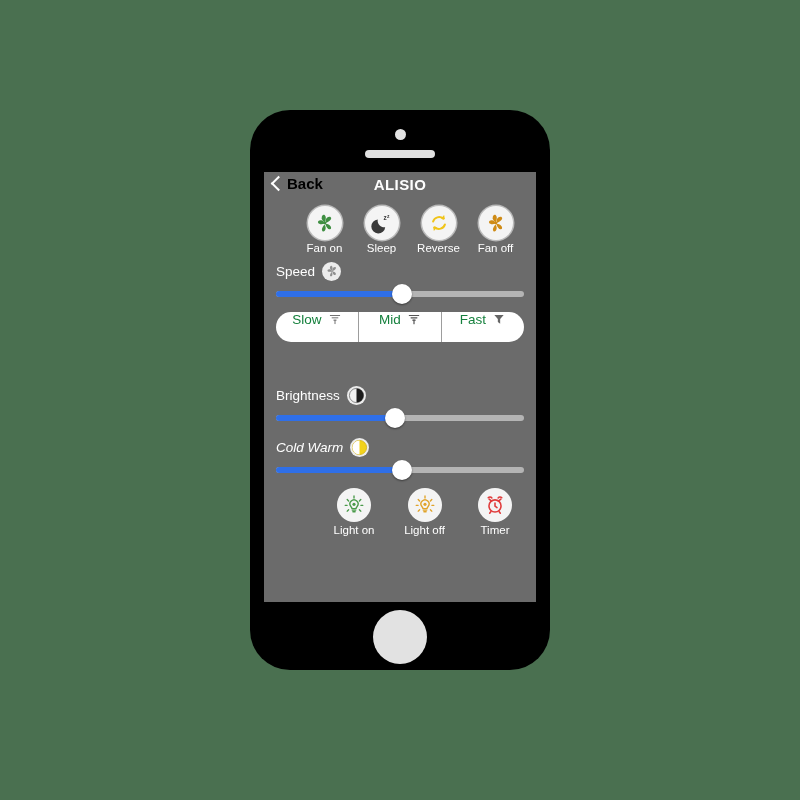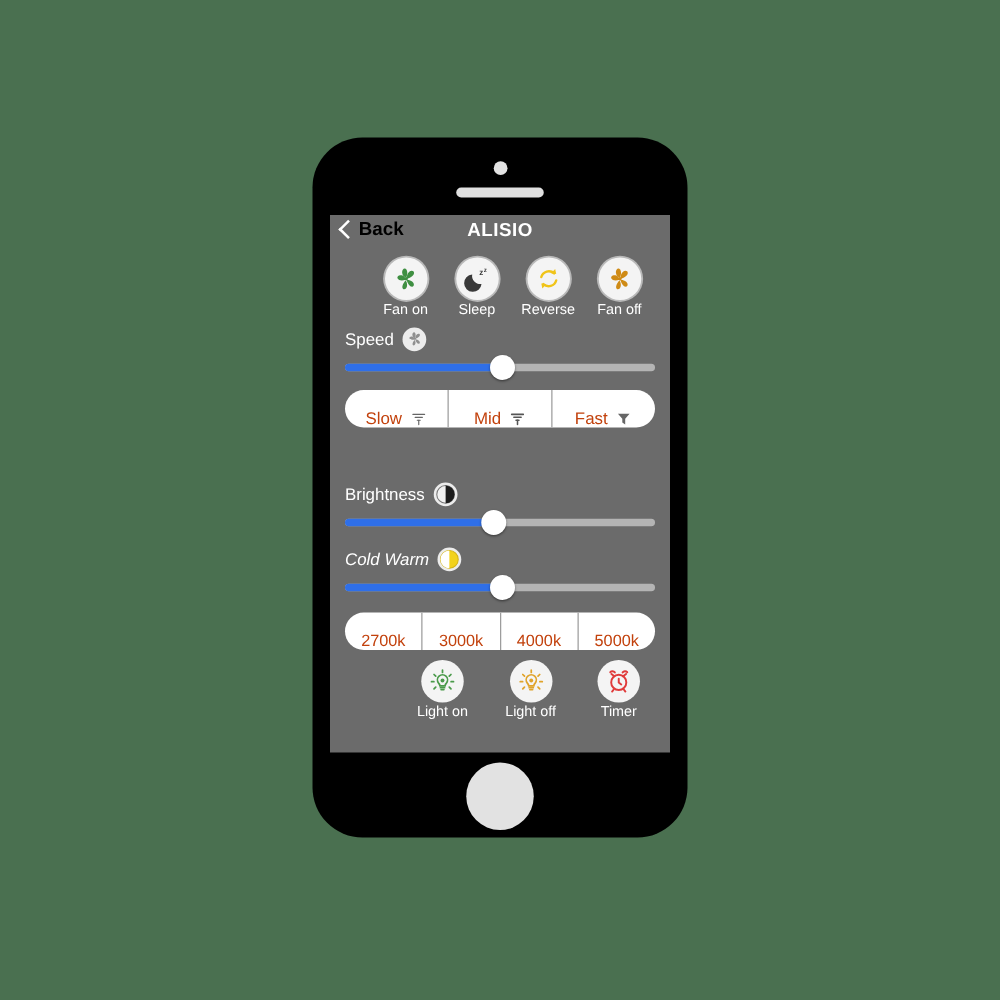--- a/index.html
+++ b/index.html
@@ -203,25 +203,25 @@
     margin: 0 12px;
     background: #ffffff;
     border-radius: 16px;
     height: 30px;
     display: flex;
     overflow: hidden;
   }
   .seg {
     flex: 1;
     display: flex;
-    align-items: flex-end;
+    align-items: flex-start;
     justify-content: center;
     gap: 6px;
     font-size: 13.5px;
-    color: #c2410c;
+    color: #15803d;
     border-right: 1px solid #9d9d9d;
     cursor: pointer;
   }
   .seg:last-child { border-right: none; }
   .seg.temp { gap: 0; font-size: 13px; }
 
   .spacer-lg { height: 42px; }
 </style>
 </head>
 <body>
@@ -387,34 +387,20 @@
           </svg>
         </span>
       </div>
       <div class="slider">
         <div class="track"></div>
         <div class="fill" style="width: 51%;"></div>
         <div class="thumb" style="left: calc(51% - 10px);"></div>
       </div>
     </div>
 
-    <div class="segmented" style="margin-top:10px;">
-      <div class="seg temp">
-        <span>2700k</span>
-      </div>
-      <div class="seg temp">
-        <span>3000k</span>
-      </div>
-      <div class="seg temp">
-        <span>4000k</span>
-      </div>
-      <div class="seg temp">
-        <span>5000k</span>
-      </div>
-    </div>
 
     <div class="icon-row" style="margin-top:8px;padding-left:41px;">
 
       <div class="icon-btn">
         <div class="icon-circle flat">
           <svg width="22" height="22" viewBox="0 0 24 24">
             <g fill="none" stroke="#4a9a4a" stroke-width="1.5" stroke-linecap="round">
               <path d="M8.6 13.6a4.4 4.4 0 1 1 6.8 0c-.8.9-1.1 1.5-1.2 2.4h-4.4c-.1-.9-.4-1.5-1.2-2.4z"></path>
               <path d="M10.2 17.6h3.6"></path>
                 <path d="M10.8 19.3h2.4"></path>

